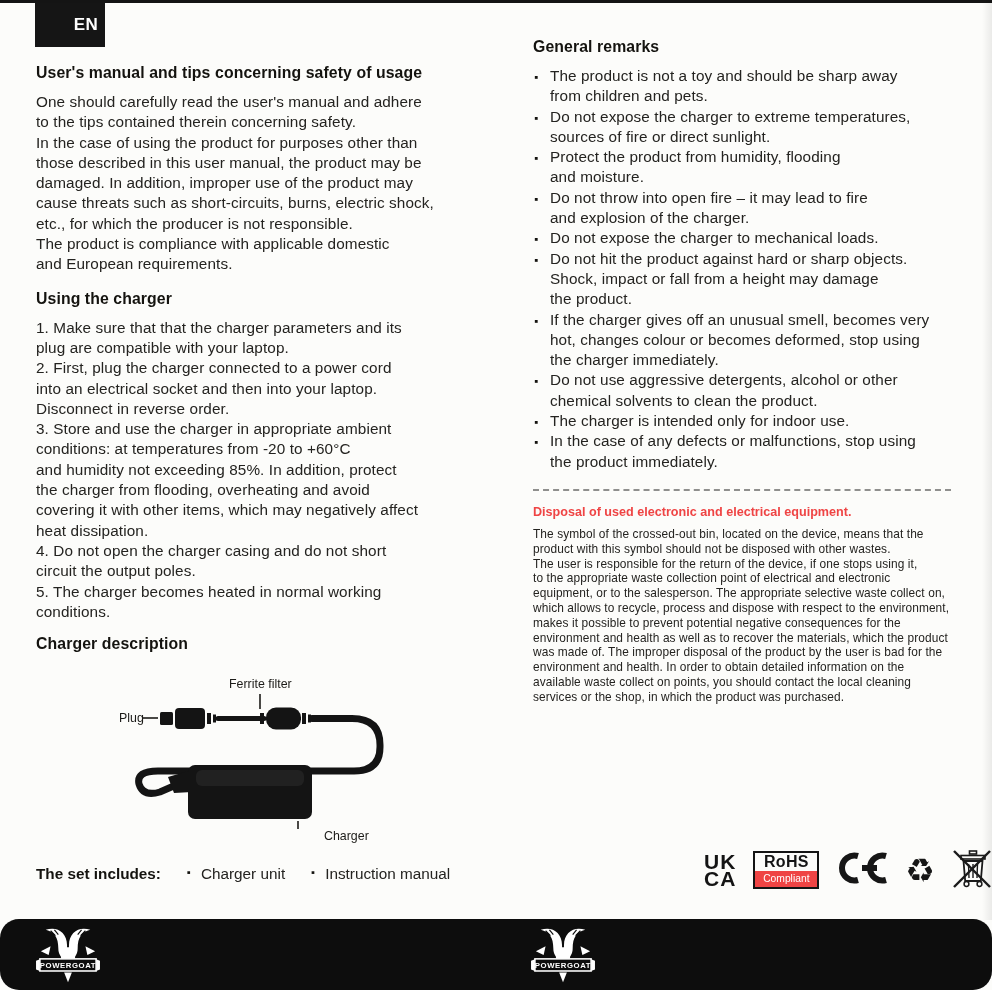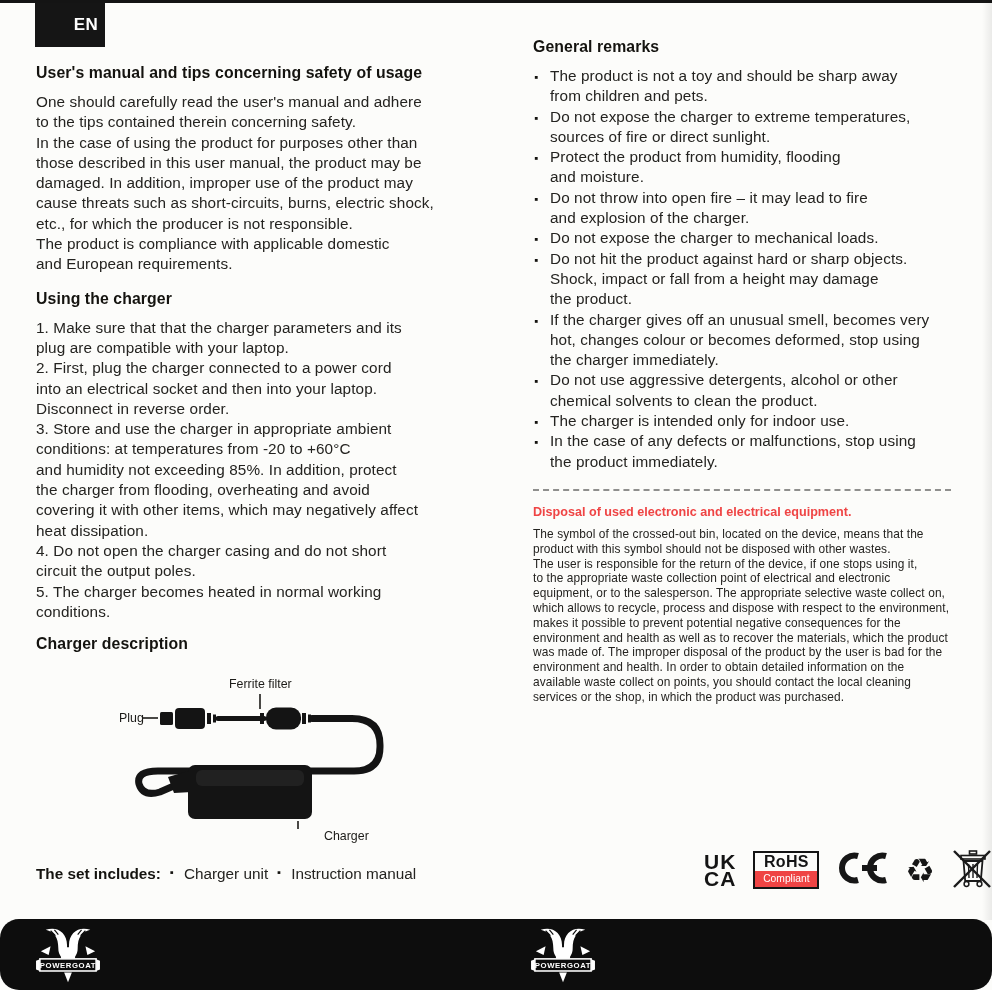--- a/index.html
+++ b/index.html
@@ -16,21 +16,21 @@
   .sec-h{font-size:15.8px;font-weight:bold;color:#14130f;margin:0 0 10px;letter-spacing:.1px;}
   .body-text{font-size:15.3px;line-height:20.3px;white-space:pre-line;margin:0 0 13px;letter-spacing:.1px;}
   .mb-extra{margin-bottom:15px;}
   
   .diagram{position:relative;width:480px;height:192px;margin:2px 0 10px;}
   .dg-label{position:absolute;font-size:12.4px;color:#1c1b18;}
   .lbl-ferrite{left:193px;top:14px;}
   .lbl-plug{left:83px;top:48px;}
   .lbl-charger{left:245px;top:166px;margin-left:43px;}
   
-  .set-row{display:flex;align-items:baseline;gap:9px;font-size:15.3px;margin-top:4px;}
+  .set-row{display:flex;align-items:baseline;gap:26px;font-size:15.3px;margin-top:4px;}
   .set-lead{font-weight:bold;color:#14130f;}
   .set-item{position:relative;padding-left:14px;}
   .set-item::before{content:"▪";position:absolute;left:0;top:1px;font-size:11px;color:#14130f;}
   
   .bullets{list-style:none;margin:0;padding:0;}
   .bullets li{position:relative;padding-left:17px;font-size:15.3px;line-height:20.3px;
         white-space:pre-line;letter-spacing:.1px;}
   .bullets li::before{content:"▪";position:absolute;left:1px;top:1px;font-size:11.5px;color:#14130f;}
   .dash-divider{border:0;border-top:2px dashed #8f8f8d;margin:17px 0 14px;width:418px;}
   .disposal-h{font-size:12.6px;font-weight:bold;color:#ef4444;margin:0 0 8px;}

